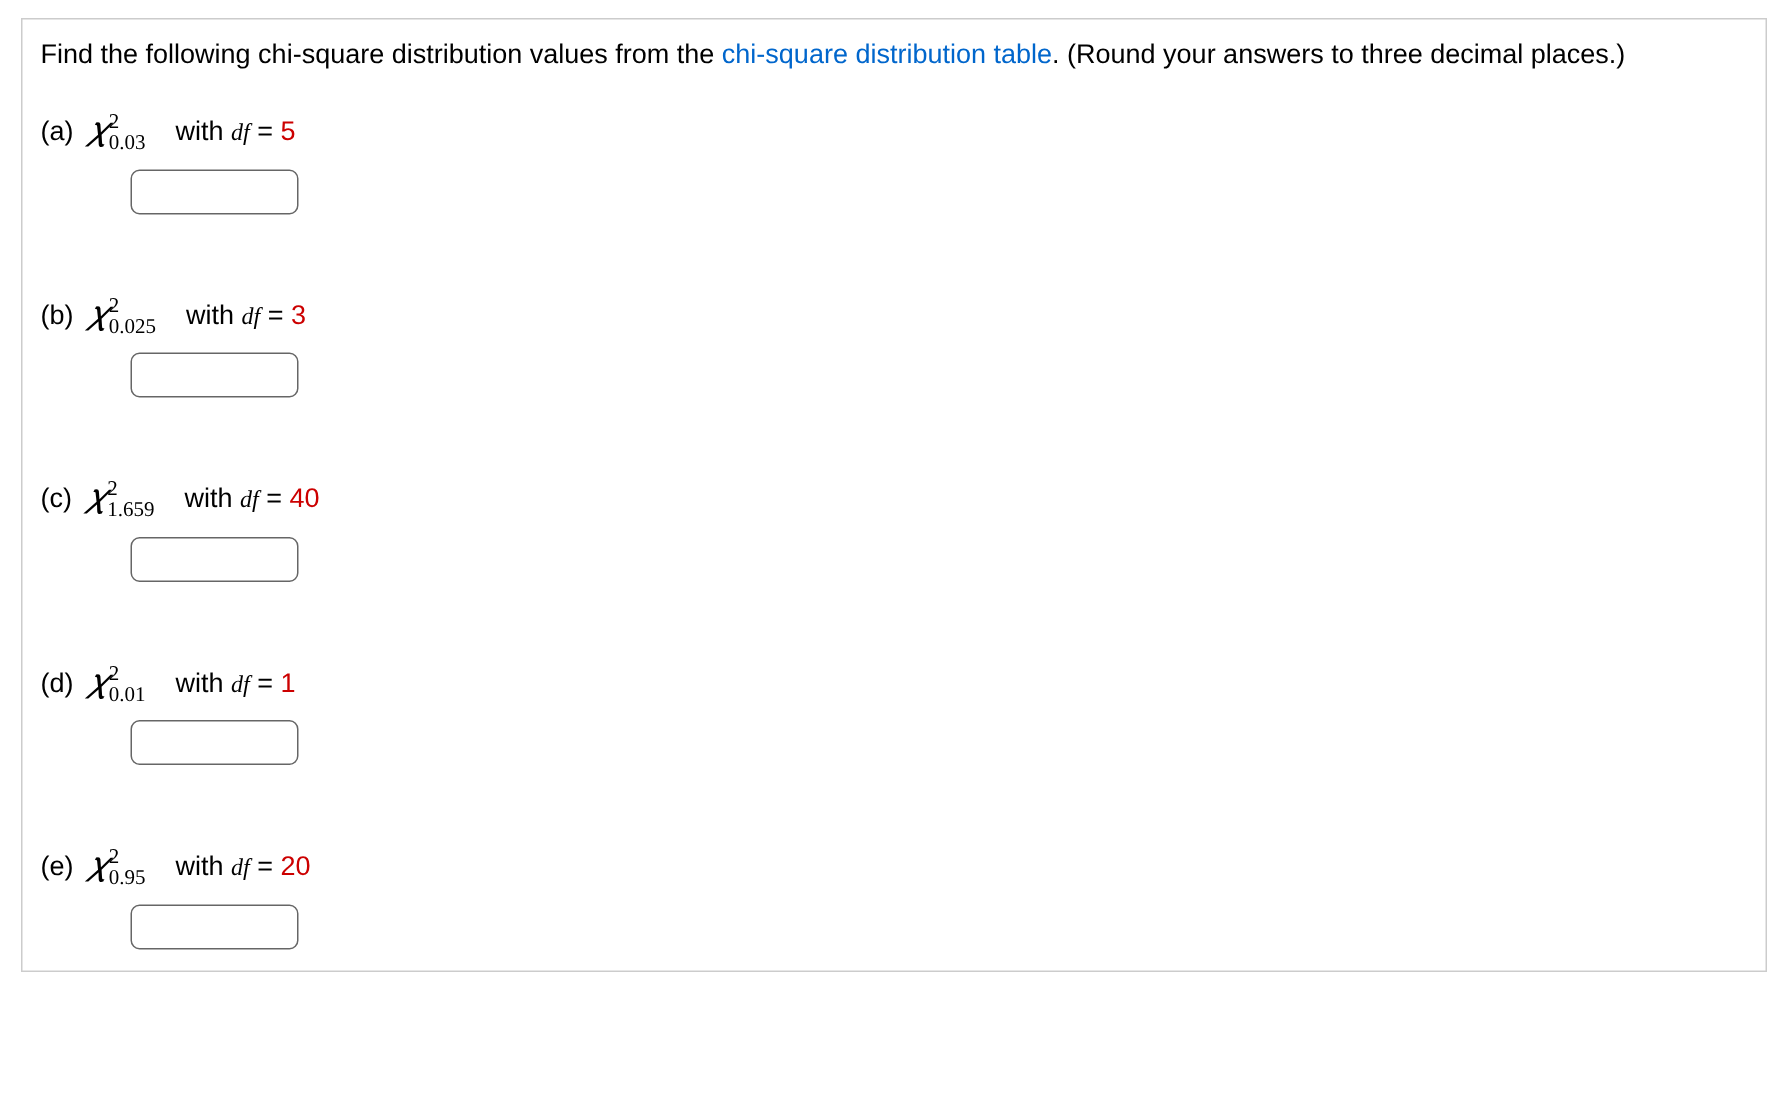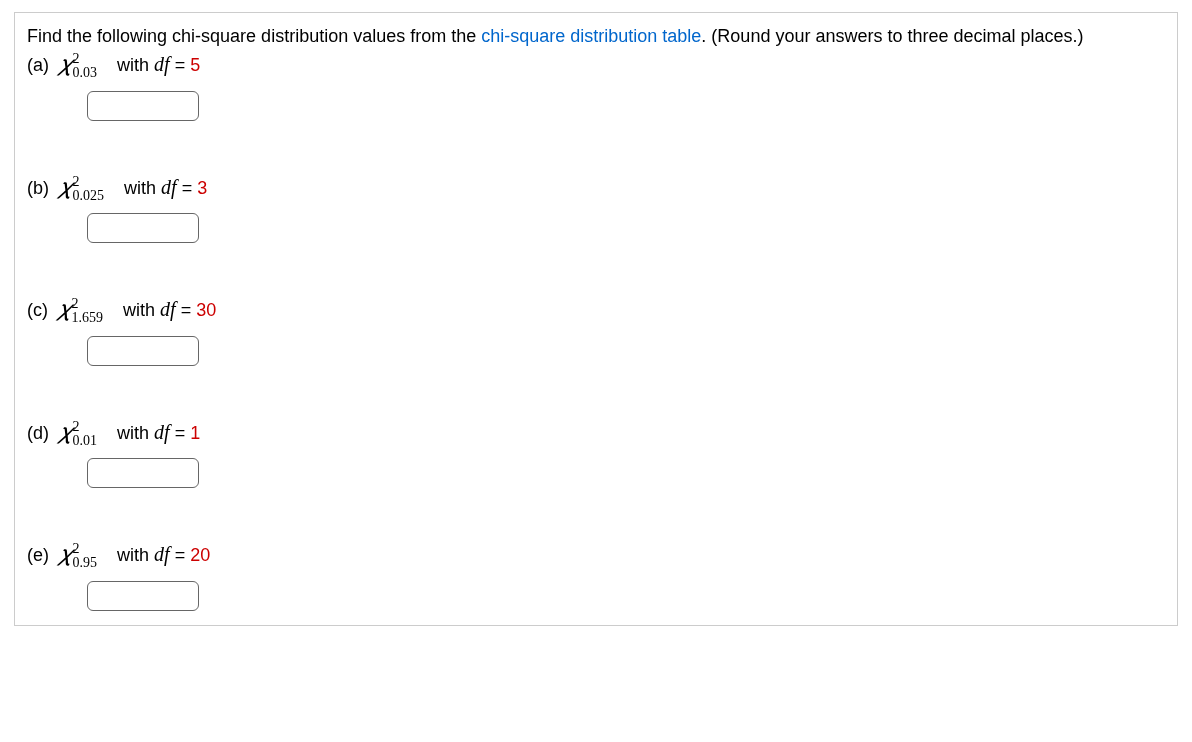--- a/index.html
+++ b/index.html
@@ -11,20 +11,21 @@
       color: #000;
       background: #fff;
       width: 1192px;
     }
     .container {
       border: 1px solid #ccc;
       padding: 10px 12px 14px 12px;
     }
     .instructions {
       line-height: 1.5;
+      margin-bottom: 22px;
     }
     .link {
       color: #0066cc;
     }
     .question {
       margin-bottom: 52px;
     }
     .question:last-child {
       margin-bottom: 0;
     }
@@ -59,21 +60,21 @@
       position: relative;
       bottom: -6px;
       left: -6px;
     }
     .withdf {
       font-family: Verdana, sans-serif;
     }
     .withdf .df {
       font-family: "Times New Roman", Times, serif;
       font-style: italic;
-      font-size: 20px;
+      font-size: 16px;
     }
     .dfval {
       color: #cc0000;
     }
     .answer-input {
       margin-left: 60px;
       width: 112px;
       height: 30px;
       border: 1px solid #666;
       border-radius: 6px;
@@ -105,21 +106,21 @@
       <span class="chi"><span>𝜒</span><span class="super">2</span><span class="sub">0.025</span></span>
       <span class="withdf"><span>with</span> <span class="df">df</span><span> = </span><span class="dfval">3</span></span>
     </div>
     <input type="text" class="answer-input" style="">
   </div>
 
   <div class="question">
     <div class="qtext">
       <span class="label">(c)</span>
       <span class="chi"><span>𝜒</span><span class="super">2</span><span class="sub">1.659</span></span>
-      <span class="withdf"><span>with</span> <span class="df">df</span><span> = </span><span class="dfval">30</span></span>
+      <span class="withdf"><span>with</span> <span class="df">df</span><span> = </span><span class="dfval">40</span></span>
     </div>
     <input type="text" class="answer-input" style="">
   </div>
 
   <div class="question">
     <div class="qtext">
       <span class="label">(d)</span>
       <span class="chi"><span>𝜒</span><span class="super">2</span><span class="sub">0.01</span></span>
       <span class="withdf"><span>with</span> <span class="df">df</span><span> = </span><span class="dfval">1</span></span>
     </div>

